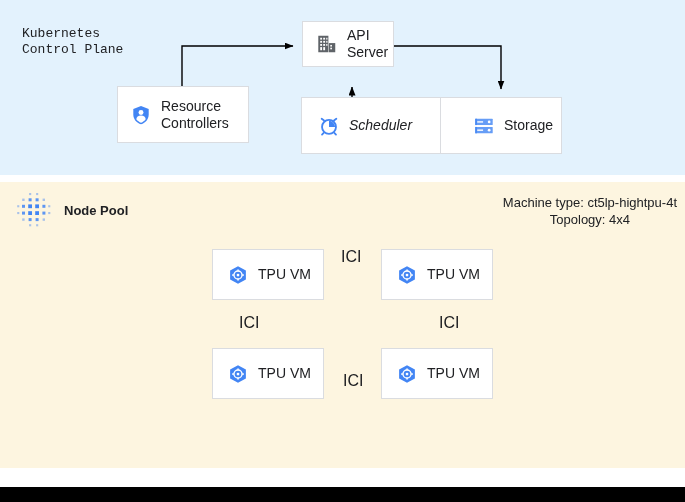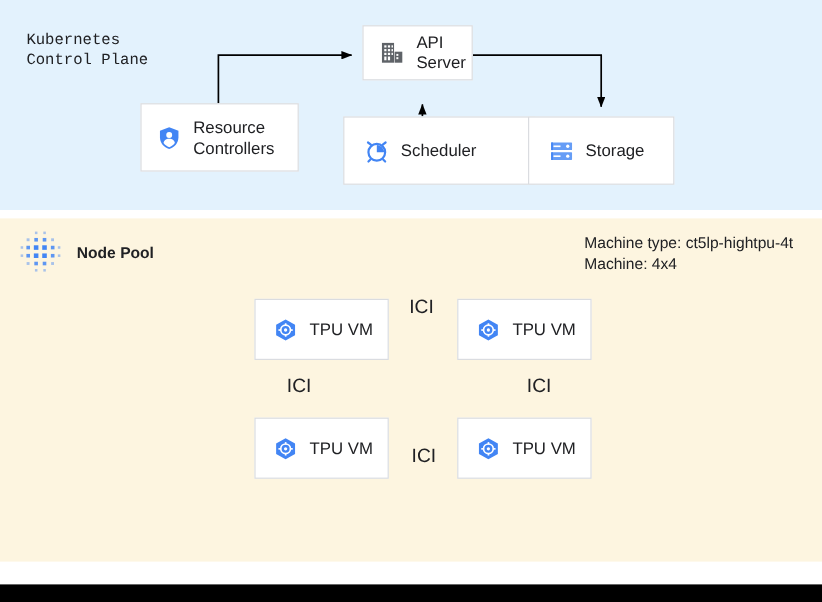--- a/index.html
+++ b/index.html
@@ -59,23 +59,23 @@
     font-family: Liberation Mono, monospace;
   }
   #node-pool-title {
     left: 64px;
     top: 202px;
     line-height: 18px;
     font-weight: bold;
   }
   #node-pool-meta {
     position: absolute;
-    right: 24px;
+    right: 8px;
     top: 194px;
-    text-align: left;
+    text-align: center;
     font-size: 13px;
     line-height: 17px;
     color: #202124;
   }
 
   
   .node-box {
     position: absolute;
     box-sizing: border-box;
     background: #ffffff;
@@ -93,22 +93,22 @@
   }
   .node-icon {
     flex: 0 0 auto;
     width: 22px;
     height: 22px;
     display: block;
   }
 
   #box-api-server   { left: 302px; top: 21px;  width: 92px;  height: 46px; }
   #box-resource     { left: 117px; top: 86px;  width: 132px; height: 57px; padding-left: 12px; }
-  #box-scheduler    { left: 286px; top: 97px;  width: 160px; height: 57px; padding-left: 16px; }
-  #box-storage      { left: 440px; top: 97px;  width: 122px; height: 57px; padding-left: 16px; }
+  #box-scheduler    { left: 301px; top: 97px;  width: 160px; height: 57px; padding-left: 16px; font-style: italic; }
+  #box-storage      { left: 440px; top: 97px;  width: 122px; height: 57px; padding-left: 32px; }
 
   #tpu-vm-0 { left: 212px; top: 249px; width: 112px; height: 51px; padding-left: 14px; }
   #tpu-vm-1 { left: 381px; top: 249px; width: 112px; height: 51px; padding-left: 14px; }
   #tpu-vm-2 { left: 212px; top: 348px; width: 112px; height: 51px; padding-left: 14px; }
   #tpu-vm-3 { left: 381px; top: 348px; width: 112px; height: 51px; padding-left: 14px; }
 
   
   .connector-layer {
     position: absolute;
     left: 0;
@@ -263,21 +263,21 @@
 
       <rect x="15.1" y="34.2" width="2.1" height="2.1" opacity="0.45"></rect>
       <rect x="22.1" y="34.2" width="2.1" height="2.1" opacity="0.45"></rect>
     </g>
   </svg>
 
   <div class="panel-title" id="node-pool-title">Node Pool</div>
 
   <div id="node-pool-meta">
     <div>Machine type: ct5lp-hightpu-4t</div>
-    <div>Machine: 4x4</div>
+    <div>Topology: 4x4</div>
   </div>
 
   <div class="node-box" id="tpu-vm-0">
     <svg class="node-icon" viewBox="0 0 24 24">
       <polygon points="12,2.4 20.6,7.2 20.6,16.8 12,21.6 3.4,16.8 3.4,7.2" fill="#4285f4"></polygon>
       <circle cx="12" cy="12" r="4.4" fill="none" stroke="#ffffff" stroke-width="1.5"></circle>
       <circle cx="12" cy="12" r="1.5" fill="#ffffff"></circle>
       <rect x="11.3" y="5.9" width="1.5" height="2.1" fill="#ffffff"></rect>
       <rect x="11.3" y="16.0" width="1.5" height="2.1" fill="#ffffff"></rect>
       <rect x="5.5" y="11.3" width="2.1" height="1.5" fill="#ffffff"></rect>

